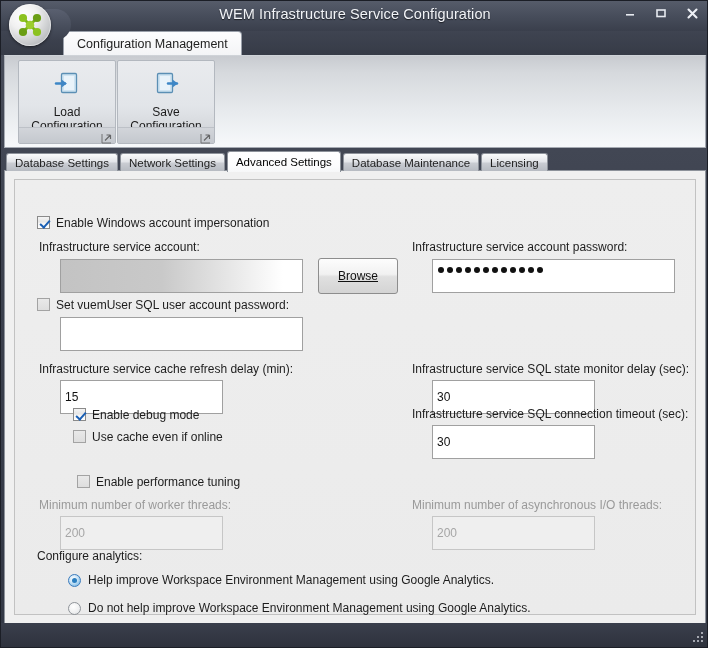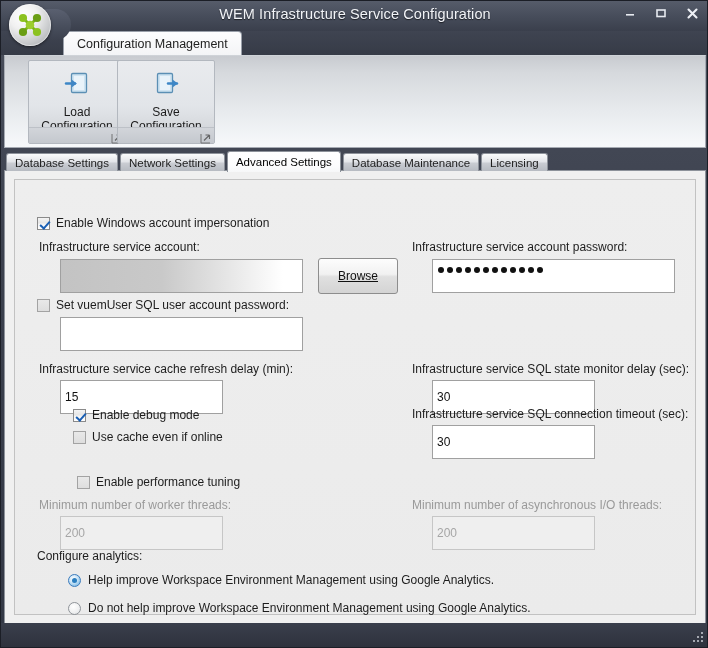--- a/index.html
+++ b/index.html
@@ -116,21 +116,21 @@
   .ribbon-group {
     position: absolute;
     top: 4px;
     width: 98px; height: 84px;
     box-sizing: border-box;
     background: linear-gradient(to bottom, #e9ebee 0%, #e2e5e9 55%, #dadde1 72%, #cbced3 100%);
     border: 1px solid #b3b8bf;
     border-radius: 2px;
     cursor: default;
   }
-  .rg-load { left: 23px; }
+  .rg-load { left: 13px; }
   .rg-save { left: 112px; }
   .rg-icon {
     position: absolute;
     left: 0; right: 0; top: 9px;
     display: flex; justify-content: center;
   }
   .rg-label {
     position: absolute;
     left: 0; right: 0; top: 44px;
     text-align: center;
@@ -211,21 +211,21 @@
     position: absolute;
     font-size: 12px;
     color: #1d1d1d;
     white-space: nowrap;
   }
   .lbl.dim { color: #9a9a9a; }
 
   .chk-row {
     position: absolute;
     display: flex;
-    align-items: flex-end;
+    align-items: flex-start;
     gap: 6px;
     cursor: default;
   }
   .chkbox {
     width: 13px; height: 13px;
     box-sizing: border-box;
     background: linear-gradient(to bottom, #f4f4f4 0%, #e4e4e4 48%, #f4f4f4 52%, #ffffff 100%);
     border: 1px solid #8a8a8a;
     position: relative;
     flex: 0 0 auto;

